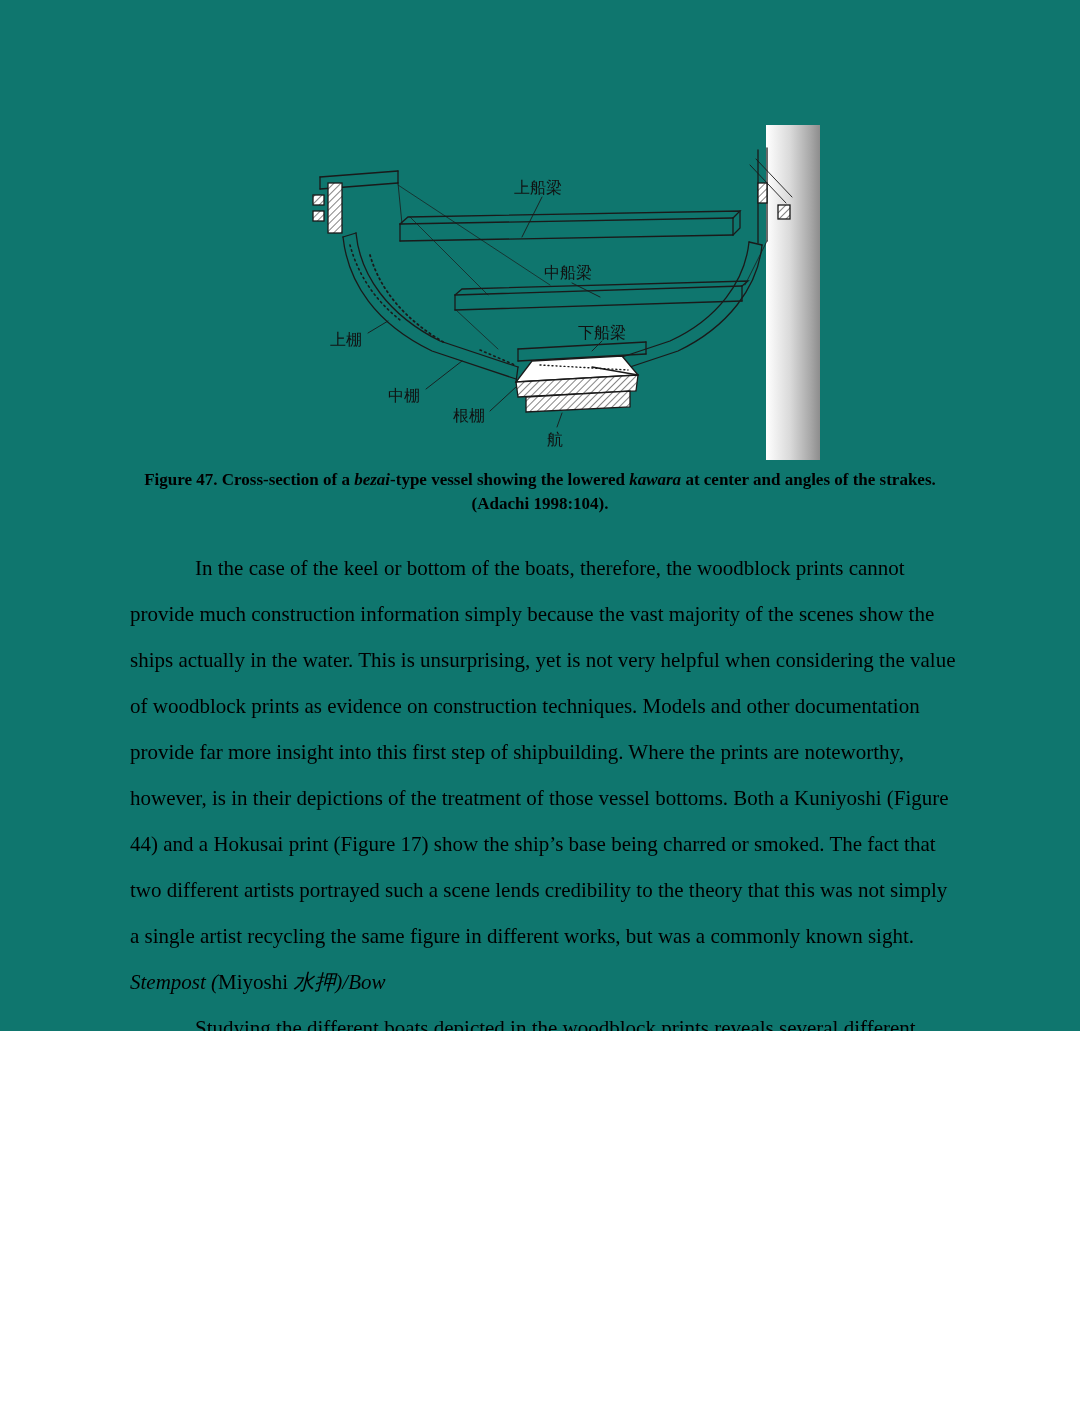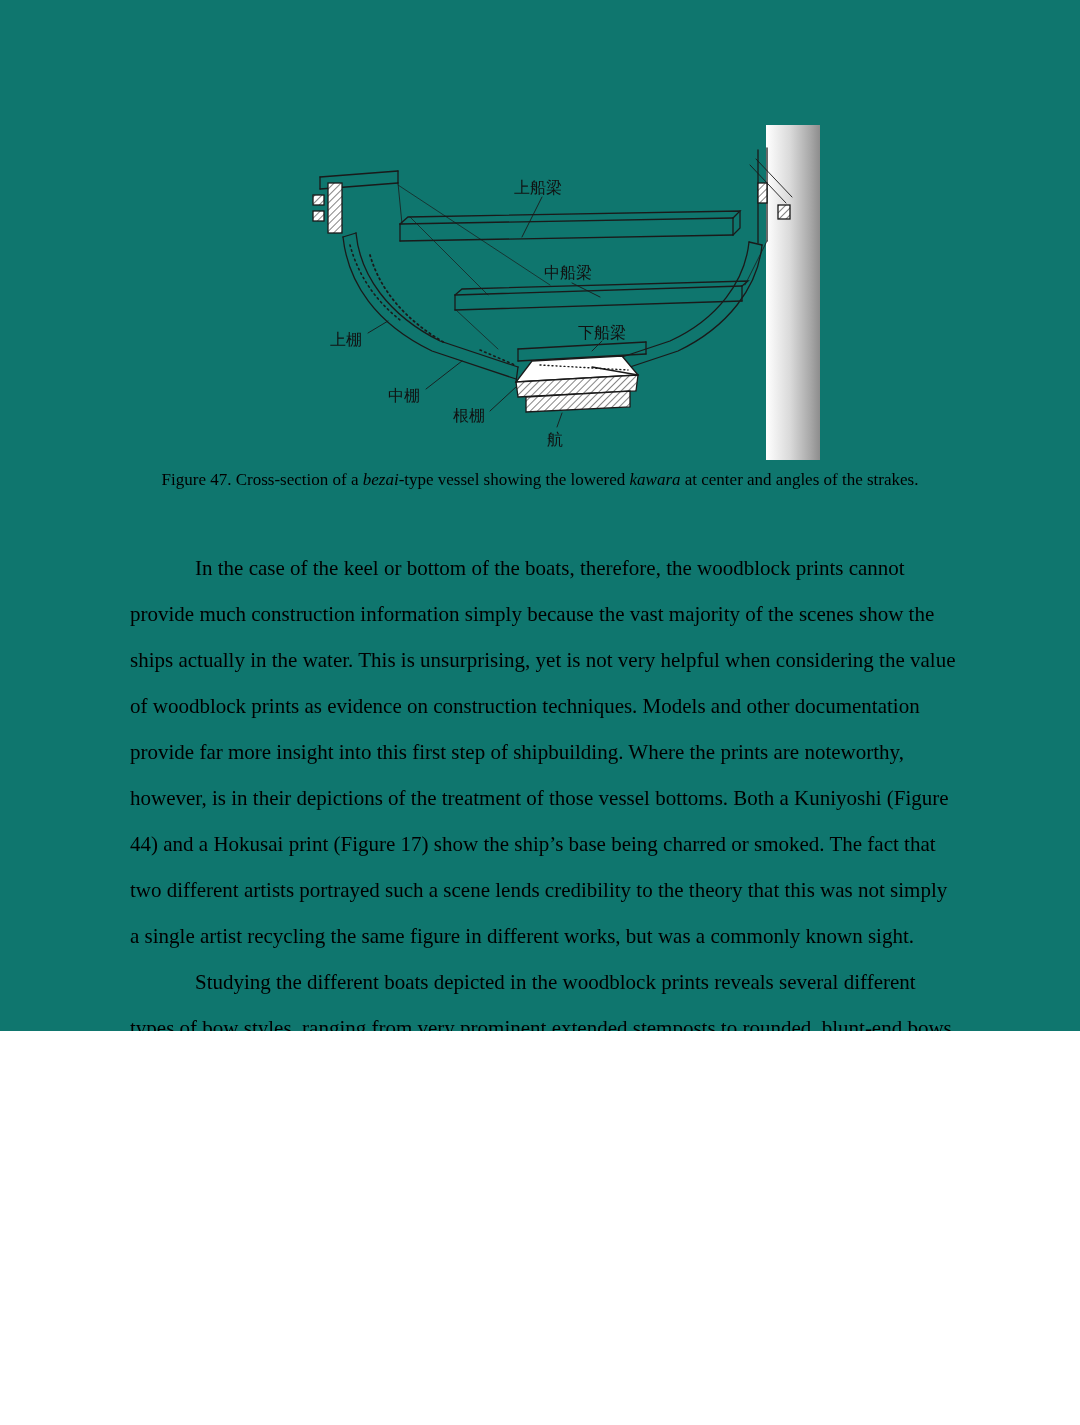--- a/index.html
+++ b/index.html
@@ -25,21 +25,21 @@
     font-size:16px;
     fill:#111;
     font-family:"DejaVu Sans", sans-serif;
   }
   .caption{
     position:absolute;
     left:90px;
     top:468px;
     width:900px;
     text-align:center;
-    font-weight:normal;
+    font-weight:bold;
     font-size:17px;
     line-height:24px;
   }
   .body{
     position:absolute;
     left:130px;
     top:545px;
     width:828px;
     font-size:21px;
     line-height:46px;
@@ -182,24 +182,26 @@
       <text x="328" y="213" class="fig-label">下船梁</text>
       <text x="80" y="220" class="fig-label">上棚</text>
       <text x="138" y="276" class="fig-label">中棚</text>
       <text x="203" y="296" class="fig-label">根棚</text>
       <text x="297" y="320" class="fig-label">航</text>
     </svg>
   </div>
 
   <div class="caption">
     <span>Figure 47. Cross-section of a </span><i>bezai</i><span>-type vessel showing the lowered </span><i>kawara</i><span> at center and angles of the strakes.</span>
+    <div>(Adachi 1998:104).</div>
   </div>
 
   <div class="body">
     <p class="para">In the case of the keel or bottom of the boats, therefore, the woodblock prints cannot provide much construction information simply because the vast majority of the scenes show the ships actually in the water. This is unsurprising, yet is not very helpful when considering the value of woodblock prints as evidence on construction techniques. Models and other documentation provide far more insight into this first step of shipbuilding. Where the prints are noteworthy, however, is in their depictions of the treatment of those vessel bottoms. Both a Kuniyoshi (Figure 44) and a Hokusai print (Figure 17) show the ship’s base being charred or smoked. The fact that two different artists portrayed such a scene lends credibility to the theory that this was not simply a single artist recycling the same figure in different works, but was a commonly known sight.</p>
+    <p class="heading"><i>Stempost (</i><span class="roman">Miyoshi </span><i>水押</i><i>)/Bow</i></p>
     <p class="para">Studying the different boats depicted in the woodblock prints reveals several different types of bow styles, ranging from very prominent extended stemposts to rounded, blunt-end bows. Each of these corresponds to the various uses of each watercraft and their environments.</p>
   </div>
 
 
   <div class="watermark">
     <svg class="sun" width="170" height="170" viewBox="-95 -95 190 190" xmlns="http://www.w3.org/2000/svg">
       <defs>
         <polygon id="ray" points="88,0 45.4,7.2 45.4,-7.2" fill="#5fa3cb"></polygon>
         <polygon id="iray" points="30,0 12,4.5 12,-4.5" fill="#ffffff"></polygon>
       </defs>

